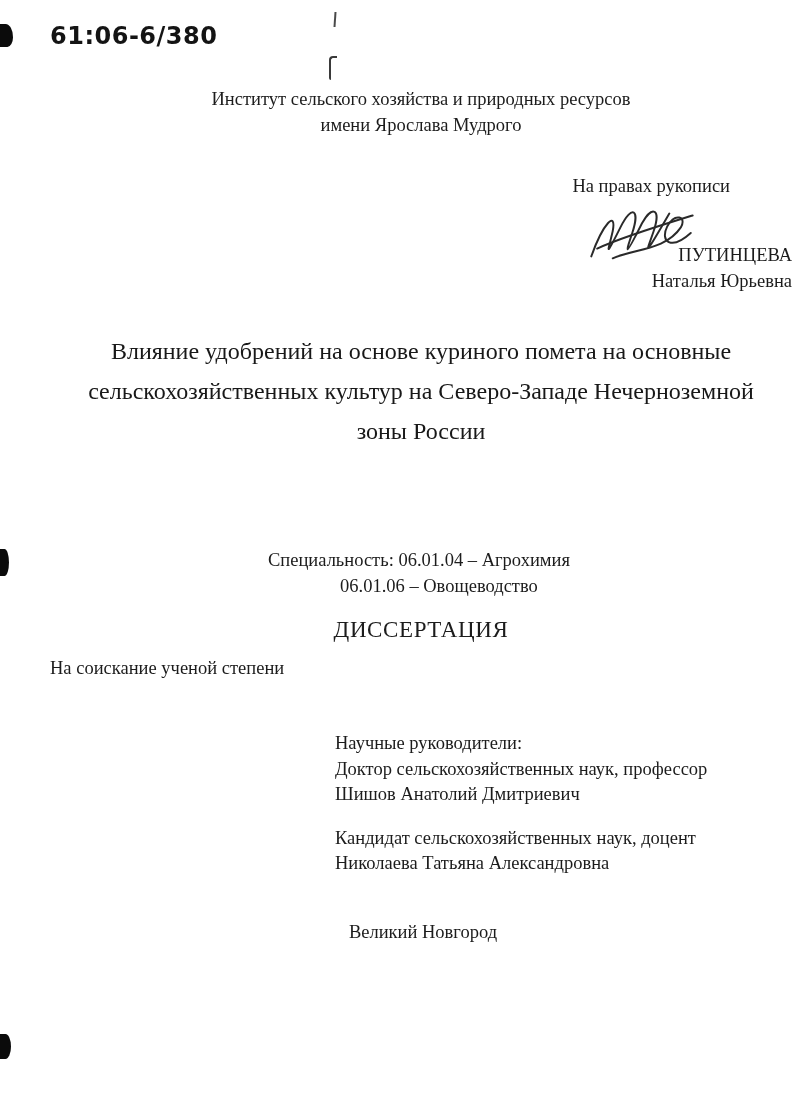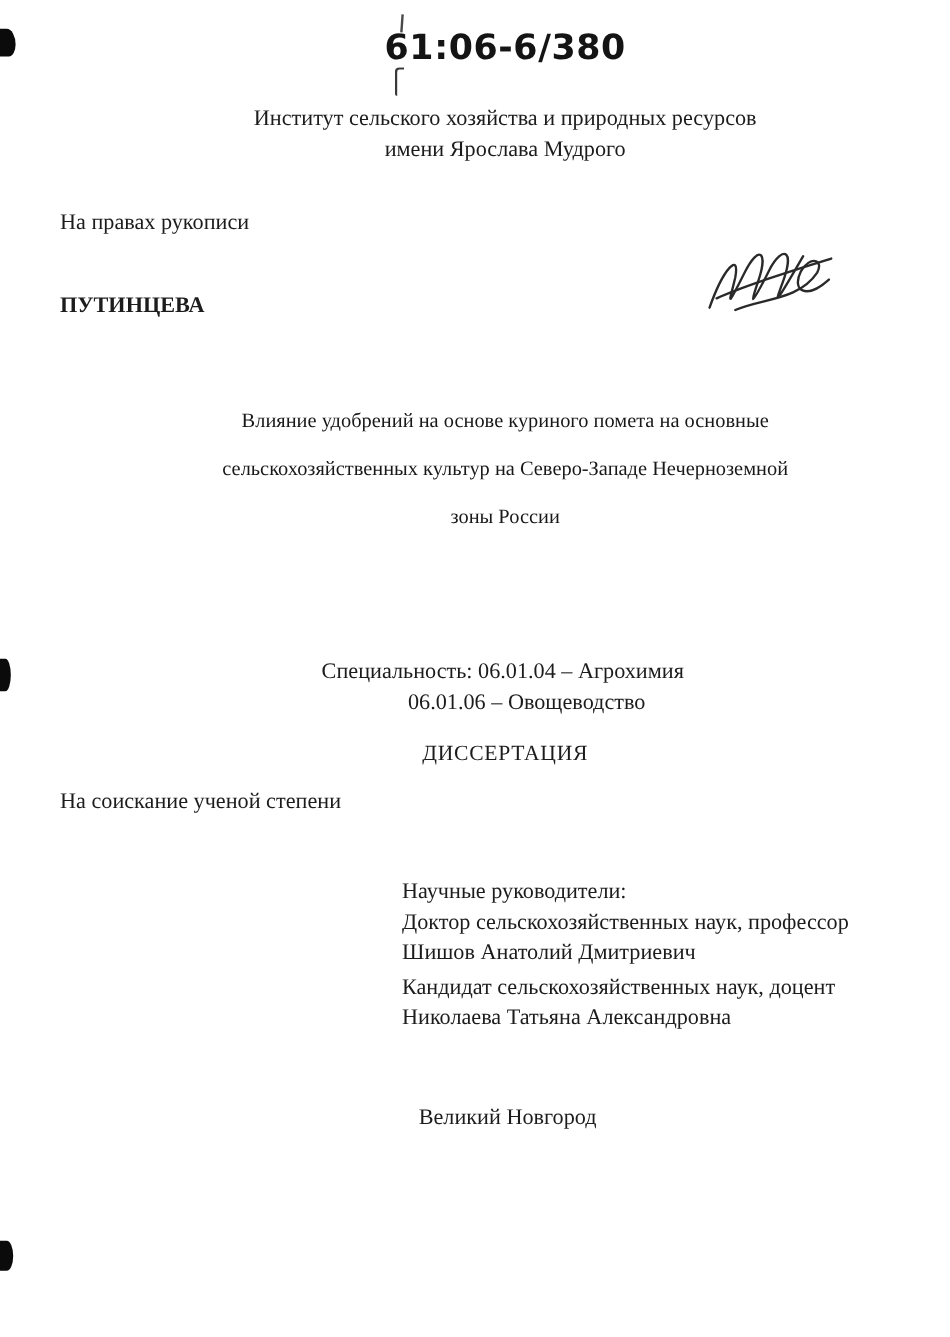--- a/index.html
+++ b/index.html
@@ -9,23 +9,23 @@
     position: relative;
     font-family: "Liberation Serif", serif;
     color: #1c1c1c;
     overflow: hidden;
     font-size: 18.5px;
   }
   .content { position: absolute; left: 50px; top: 0; right: 0; bottom: 0; }
 
   .catalog {
     position: absolute; top: 22px; left: 0; right: 0;
-    text-align: center;
+    text-align: left;
     font-family: "DejaVu Sans", sans-serif;
-    font-weight: bold; font-size: 29px; letter-spacing: 0.5px;
+    font-weight: bold; font-size: 24px; letter-spacing: 0.5px;
     color: #141414;
   }
   .ink-tick {
     position: absolute; left: 284px; top: 12px;
     width: 2px; height: 15px; background: #4a4a4a; transform: rotate(4deg);
   }
   .ink-bracket {
     position: absolute; left: 279px; top: 56px;
     width: 8px; height: 24px;
     border-left: 2.5px solid #3a3a3a;
@@ -33,61 +33,61 @@
     border-radius: 4px 0 0 2px;
   }
 
   .institute {
     position: absolute; top: 87px; left: 0; right: 0;
     text-align: center; line-height: 25.5px;
   }
 
   .manuscript {
     position: absolute; top: 176px; left: 0; right: 62px;
-    text-align: left;
+    text-align: right;
   }
 
   .signature {
     position: absolute; top: 194px; left: 533px;
     width: 118px; height: 78px;
   }
   .signature svg { width: 100%; height: 100%; }
 
   .author {
     position: absolute; top: 243px; left: 0; right: 0;
-    text-align: left; line-height: 25.5px; font-weight: bold;
+    text-align: right; line-height: 25.5px;
   }
 
   .title {
     position: absolute; top: 331px; left: 0; right: 0;
-    text-align: center; font-size: 17px; line-height: 40px;
+    text-align: center; font-size: 24px; line-height: 40px;
     color: #181818;
   }
 
   .specialty {
     position: absolute; top: 548px; left: 218px;
     line-height: 25.5px;
   }
   .specialty .line2 { margin-left: 72px; }
 
   .doctype {
     position: absolute; top: 617px; left: 0; right: 0;
-    text-align: center; font-size: 18px; letter-spacing: 0.6px;
+    text-align: center; font-size: 23px; letter-spacing: 0.6px;
   }
 
   .degree {
     position: absolute; top: 656px; left: 0; right: 0;
     text-align: left; line-height: 24.5px;
   }
 
   .supervisors {
     position: absolute; top: 731px; left: 285px;
     line-height: 25.5px;
   }
-  .supervisors .group2 { margin-top: 3px; }
+  .supervisors .group2 { margin-top: 18px; }
 
   .footer {
     position: absolute; top: 920px; left: 4px; right: 0;
     text-align: center; line-height: 25px;
   }
 
   .artifact { position: absolute; background: #0b0b0b; }
   .a1 { left: 0; top: 24px;  width: 13px; height: 23px; border-radius: 0 60% 45% 0; }
   .a2 { left: 0; top: 549px; width: 9px;  height: 27px; border-radius: 0 55% 55% 0; }
   .a3 { left: 0; top: 1034px; width: 11px; height: 25px; border-radius: 0 55% 55% 0; }
@@ -116,20 +116,21 @@
   <div class="signature">
     <svg viewBox="0 0 120 80" fill="none" stroke="#2a2a2a" stroke-width="2" stroke-linecap="round">
       <path d="M8 64 C20 30 34 16 30 38 C26 56 20 70 38 34 C50 10 58 16 50 40 C44 58 40 70 60 30 C70 12 80 14 72 38 C66 56 58 72 88 20"></path>
       <path d="M14 56 C40 44 86 30 112 22"></path>
       <path d="M30 66 C52 56 84 58 100 34 C106 23 94 19 86 33 C78 49 90 58 110 40"></path>
     </svg>
   </div>
 
   <div class="author">
     <div>ПУТИНЦЕВА</div>
+    <div>Наталья Юрьевна</div>
   </div>
 
   <div class="title">
     <div>Влияние удобрений на основе куриного помета на основные</div>
     <div>сельскохозяйственных культур на Северо-Западе Нечерноземной</div>
     <div>зоны России</div>
   </div>
 
   <div class="specialty">
     <div>Специальность: 06.01.04 – Агрохимия</div>

